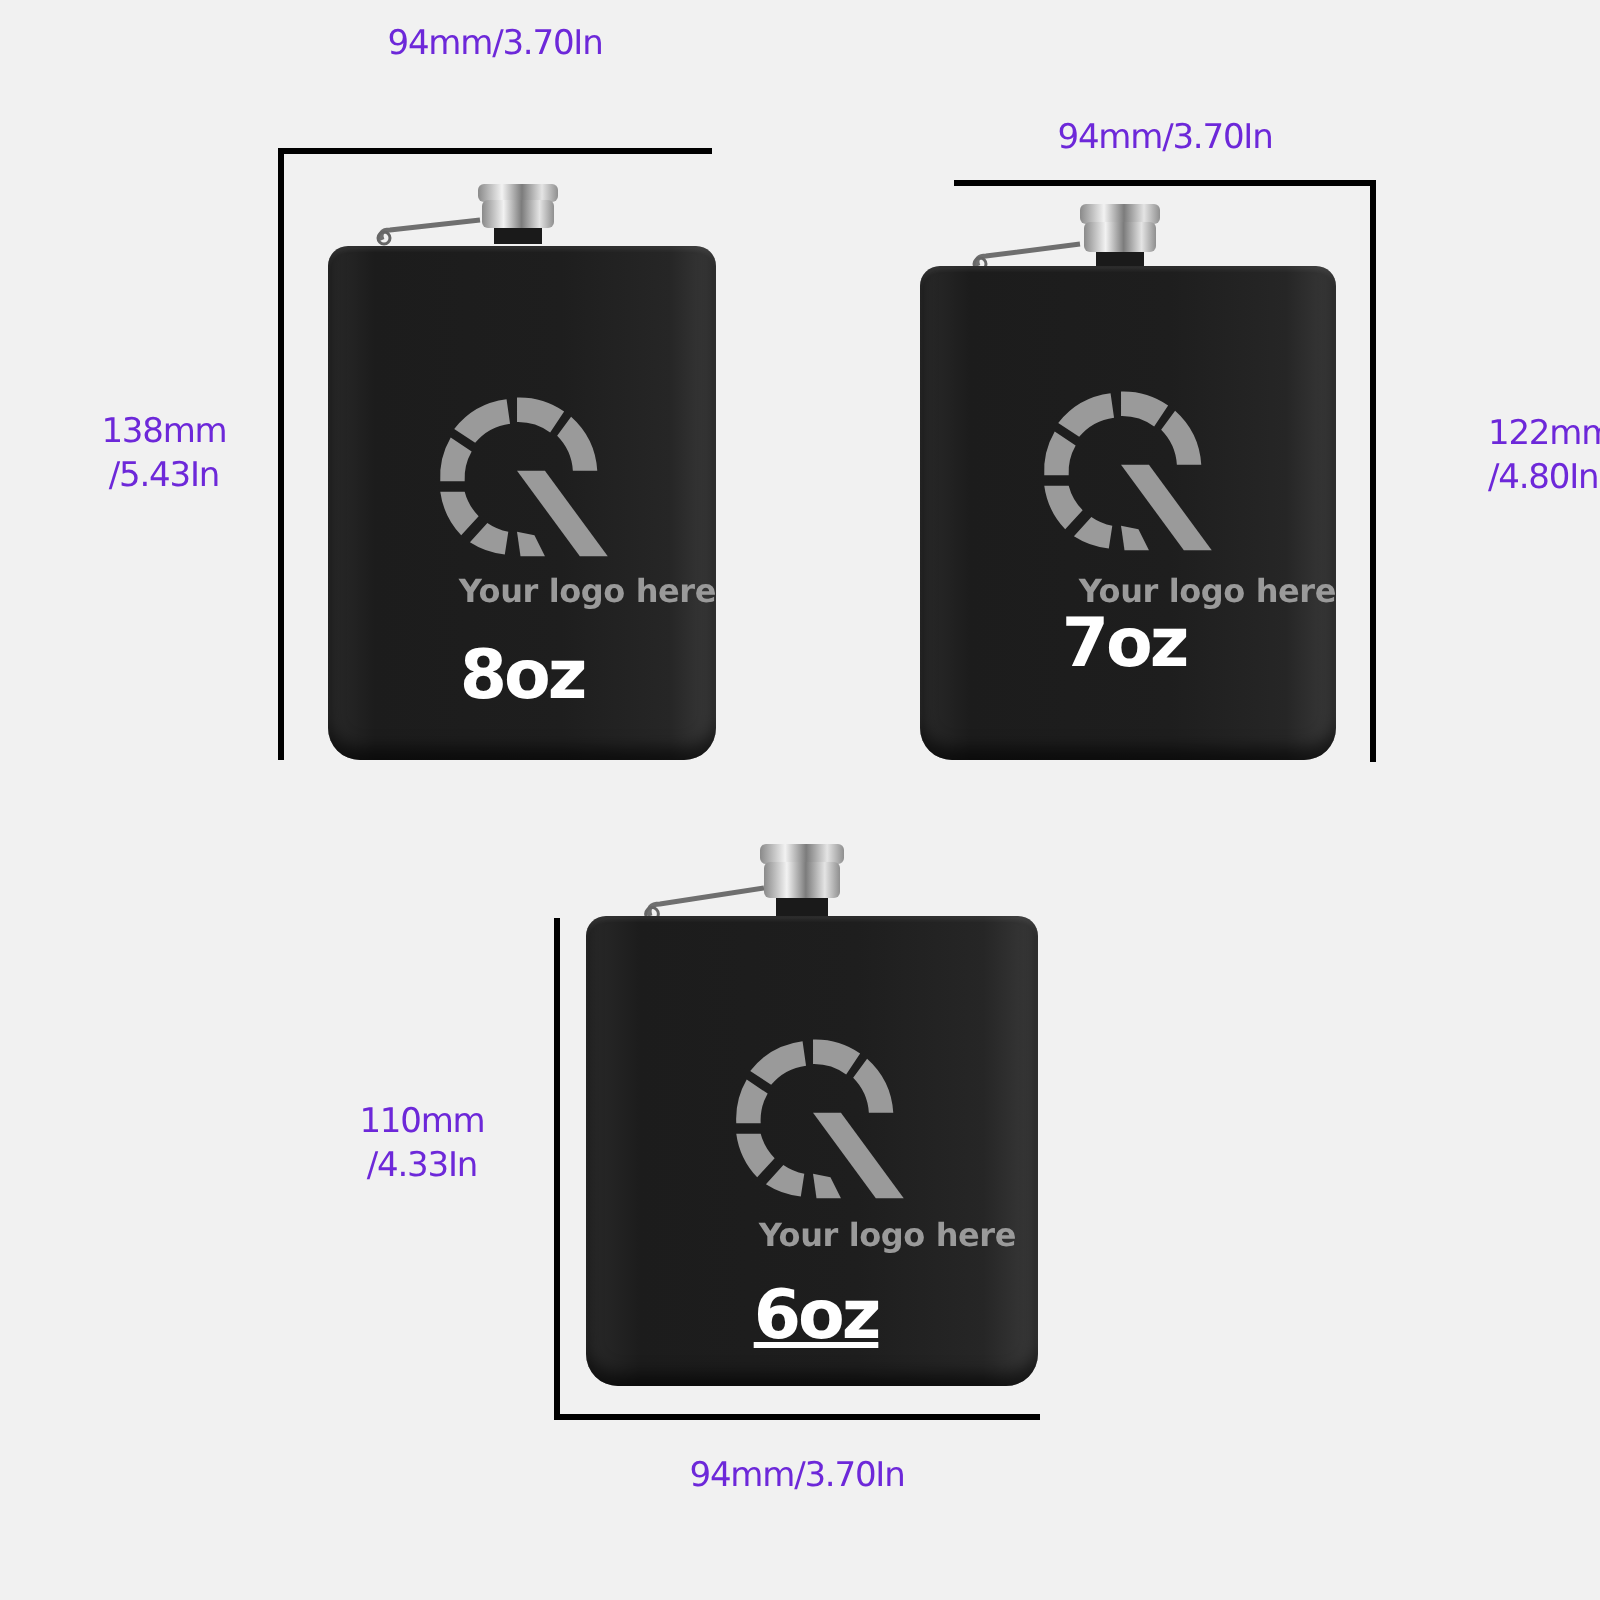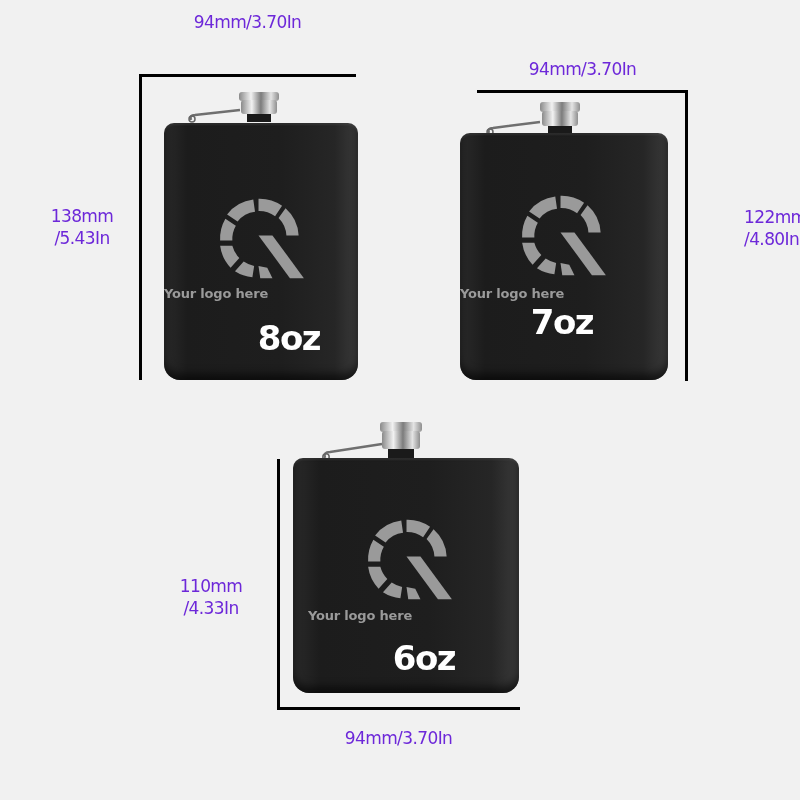--- a/index.html
+++ b/index.html
@@ -16,22 +16,22 @@
   .dim.center { text-align:center; }
   .dim.right { text-align:center; }
   .flask {
     position:absolute;
     border-radius:10px 10px 16px 16px;
     background: linear-gradient(90deg, #2a2a2a 0%, #1c1c1c 12%, #1e1e1e 60%, #262626 88%, #3a3a3a 100%);
     box-shadow: inset 0 -6px 8px rgba(0,0,0,0.6), inset 0 2px 2px rgba(255,255,255,0.08);
   }
   .logo { position:absolute; }
   .logo-text {
-    position:absolute; color:#9a9a9a; font-size:13px; letter-spacing:-0.2px;
-    text-align:left; white-space:nowrap; font-weight:bold;
+    position:absolute; color:#9a9a9a; font-size:16px; letter-spacing:-0.2px;
+    text-align:right; white-space:nowrap; font-weight:bold;
   }
   .size-label {
     position:absolute; color:#fff; font-weight:bold; font-size:34px;
     text-align:center; letter-spacing:-1.5px; white-space:nowrap;
   }
   .cap { position:absolute; }
 </style>
 </head>
 <body>
 
@@ -69,21 +69,21 @@
       <path d="M77 13 A45 45 0 0 1 92 44 L78 44 A31 31 0 0 0 69 24 Z"></path>
       <path d="M40 3 L42 17 A31 31 0 0 0 22 28 L10 20 A45 45 0 0 1 40 3 Z"></path>
       <path d="M8 25 L20 33 A31 31 0 0 0 16 50 L2 50 A45 45 0 0 1 8 25 Z"></path>
       <path d="M2 56 L16 56 A31 31 0 0 0 24 70 L14 81 A45 45 0 0 1 2 56 Z"></path>
       <path d="M19 85 L29 74 A31 31 0 0 0 41 79 L39 92 A45 45 0 0 1 19 85 Z"></path>
       <path d="M46 79 L48 93 L62 93 L56 81 Z"></path>
       <path d="M46 44 L62 44 L98 93 L82 93 Z"></path>
     </g>
   </svg>
   <div class="logo-text" style="left:164px; top:286px; width:194px;">Your logo here</div>
-  <div class="size-label" style="left:164px; top:318px; width:194px;padding-left:28px;">8oz</div>
+  <div class="size-label" style="left:164px; top:318px; width:194px;">8oz</div>
 </div>
 
 <div>
   <div class="dim center" style="left:477px; top:58px; width:211px;">94mm/3.70In</div>
   <div class="line" style="left:477px; top:90px; width:211px; height:3px;"></div>
   <div class="line" style="left:685px; top:90px; width:3px; height:291px;"></div>
   <div class="dim" style="left:704px; top:206px; width:90px;margin-left:40px;">
     <div>122mm</div>
     <div>/4.80In</div>
   </div>
@@ -120,21 +120,21 @@
     </g>
   </svg>
   <div class="logo-text" style="left:460px; top:286px; width:208px;">Your logo here</div>
   <div class="size-label" style="left:460px; top:302px; width:204px;">7oz</div>
 </div>
 
 <div>
   <div class="line" style="left:277px; top:459px; width:3px; height:251px;"></div>
   <div class="line" style="left:277px; top:707px; width:243px; height:3px;"></div>
   <div class="dim center" style="left:277px; top:727px; width:243px;">94mm/3.70In</div>
-  <div class="dim right" style="left:170px; top:550px; width:82px;margin-top:25px;">
+  <div class="dim right" style="left:170px; top:550px; width:82px;">
     <div>110mm</div>
     <div>/4.33In</div>
   </div>
 
   <svg class="cap" style="left:320px; top:420px;" width="120" height="44">
     <defs>
       <linearGradient id="metal3" x1="0" x2="1">
         <stop offset="0" stop-color="#8a8a8a"></stop>
           <stop offset="0.3" stop-color="#f2f2f2"></stop>
         <stop offset="0.55" stop-color="#7c7c7c"></stop>
@@ -157,14 +157,14 @@
       <path d="M77 13 A45 45 0 0 1 92 44 L78 44 A31 31 0 0 0 69 24 Z"></path>
       <path d="M40 3 L42 17 A31 31 0 0 0 22 28 L10 20 A45 45 0 0 1 40 3 Z"></path>
       <path d="M8 25 L20 33 A31 31 0 0 0 16 50 L2 50 A45 45 0 0 1 8 25 Z"></path>
       <path d="M2 56 L16 56 A31 31 0 0 0 24 70 L14 81 A45 45 0 0 1 2 56 Z"></path>
       <path d="M19 85 L29 74 A31 31 0 0 0 41 79 L39 92 A45 45 0 0 1 19 85 Z"></path>
       <path d="M46 79 L48 93 L62 93 L56 81 Z"></path>
       <path d="M46 44 L62 44 L98 93 L82 93 Z"></path>
     </g>
   </svg>
   <div class="logo-text" style="left:308px; top:608px; width:200px;">Your logo here</div>
-  <div class="size-label" style="left:324px; top:638px; width:200px;">6oz</div>
+  <div class="size-label" style="left:308px; top:638px; width:200px;text-decoration:underline;">6oz</div>
 </div>
 
 </body></html>

